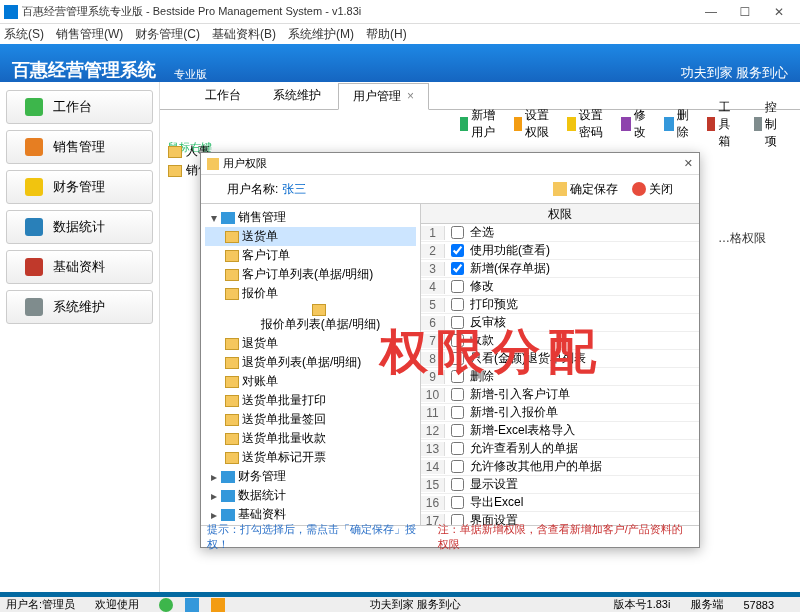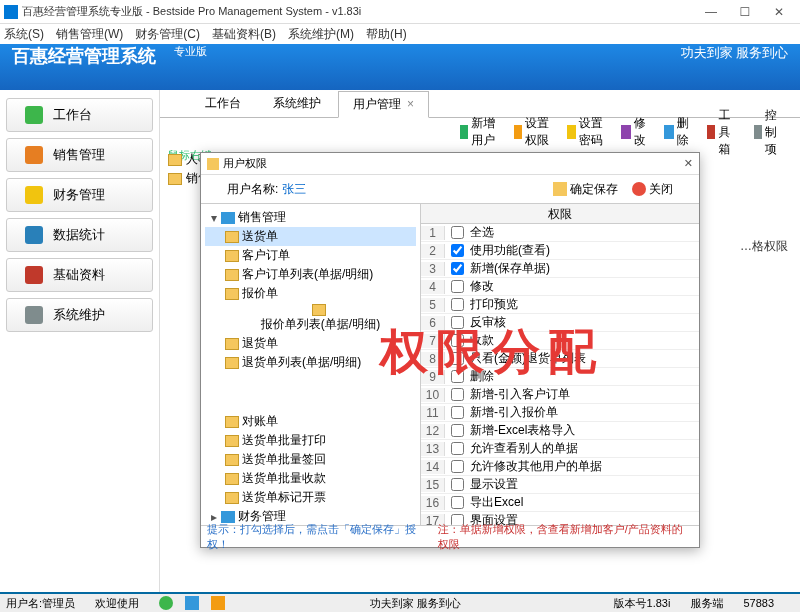--- a/index.html
+++ b/index.html
@@ -4,21 +4,21 @@
 <style>
 * { margin: 0; padding: 0; box-sizing: border-box; font-family: "Microsoft YaHei", SimSun, sans-serif; }
 body { width: 800px; height: 612px; background: #f0f0f0; overflow: hidden; position: relative; font-size: 12px; }
 .titlebar { height: 24px; background: #fff; display: flex; align-items: center; padding: 0 4px; border-bottom: 1px solid #ddd; }
 .titlebar .icon { width: 14px; height: 14px; background: #0078d7; margin-right: 4px; }
 .titlebar .title { flex: 1; font-size: 11px; color: #333; }
 .win-controls { display: flex; }
 .win-controls span { width: 34px; text-align: center; font-size: 12px; color: #555; cursor: pointer; }
 .menubar { height: 20px; background: #fff; display: flex; align-items: center; padding: 0 4px; font-size: 12px; color: #333; }
 .menubar span { margin-right: 12px; cursor: pointer; }
-.banner { height: 46px; background: linear-gradient(#1e88e5, #1565c0); display: flex; align-items: flex-start; padding: 0 12px; color: #fff; }
+.banner { height: 38px; background: linear-gradient(#1e88e5, #1565c0); display: flex; align-items: flex-end; padding: 0 12px; color: #fff; }
 .banner .name { font-size: 18px; font-weight: bold; }
 .banner .ed { font-size: 11px; margin-left: 18px; }
 .banner .slogan { margin-left: auto; font-size: 13px; font-family: KaiTi, serif; }
 .main { display: flex; height: 510px; }
 .sidebar { width: 160px; background: #fff; padding: 8px 6px; border-right: 1px solid #ddd; }
 .sidebtn { height: 34px; margin-bottom: 6px; border: 1px solid #ccc; border-radius: 3px; background: linear-gradient(#fff,#eee); display: flex; align-items: center; padding: 0 18px; font-size: 13px; cursor: pointer; }
 .sidebtn .ico { width: 18px; height: 18px; margin-right: 10px; border-radius: 3px; }
 .content { flex: 1; background: #fff; position: relative; }
 .tabs { height: 28px; display: flex; align-items: flex-end; padding-left: 30px; border-bottom: 1px solid #bbb; }
 .tab { padding: 4px 14px; border: 1px solid transparent; font-size: 12px; cursor: pointer; margin-right: 2px; }
@@ -51,25 +51,25 @@
 .perm-list { flex: 1; overflow: auto; }
 .perm-row { display: flex; align-items: center; height: 18px; font-size: 12px; border-bottom: 1px solid #eee; }
 .perm-row .num { width: 24px; text-align: center; background: #f4f4f4; border-right: 1px solid #ddd; color: #666; }
 .perm-row input { margin: 0 6px; }
 .dlg-foot { height: 22px; border-top: 1px solid #ccc; display: flex; align-items: center; padding: 0 6px; font-size: 11px; }
 .dlg-foot .h1 { color: #2a70c8; }
 .dlg-foot .h2 { color: #c83030; margin-left: 10px; }
 
 .watermark { position: absolute; left: 380px; top: 320px; font-size: 48px; color: #e53935; font-weight: bold; pointer-events: none; z-index: 50; letter-spacing: 8px; }
 
-.statusbar { height: 20px; background: #eee; border-top: 2px solid #0369a1; display: flex; align-items: center; font-size: 11px; padding: 0 6px; position: absolute; bottom: 0; left: 0; right: 0; }
+.statusbar { height: 20px; background: #eee; border-top: 5px solid #0369a1; display: flex; align-items: center; font-size: 11px; padding: 0 6px; position: absolute; bottom: 0; left: 0; right: 0; }
 .statusbar .cell { margin-right: 20px; }
 .statusbar .spacer { flex: 1; }
 .statusbar .sico { width: 14px; height: 14px; margin-right: 12px; }
-.right-label { position: absolute; right: 12px; top: 148px; font-size: 12px; color: #333; }
+.right-label { position: absolute; right: 34px; top: 148px; font-size: 12px; color: #333; }
 </style>
 </head>
 <body>
 
 <div class="titlebar">
   <div class="icon"></div>
   <div class="title">百惠经营管理系统专业版 - Bestside Pro Management System - v1.83i</div>
   <div class="win-controls">
     <span>—</span>
     <span>☐</span>
@@ -218,21 +218,21 @@
           <span>报价单列表(单据/明细)</span>
         </div>
         <div class="node" style="padding-left: 20px;">
           <span class="nico" style="background:#f5c75d;border:1px solid #c89b2a"></span>
           <span>退货单</span>
         </div>
         <div class="node" style="padding-left: 20px;">
           <span class="nico" style="background:#f5c75d;border:1px solid #c89b2a"></span>
           <span>退货单列表(单据/明细)</span>
         </div>
-        <div class="node" style="padding-left: 20px; margin-top: 40px;">
+        <div class="node" style="padding-left: 20px;">
           <span class="nico" style="background:#f5c75d;border:1px solid #c89b2a"></span>
           <span>对账单</span>
         </div>
         <div class="node" style="padding-left: 20px;">
           <span class="nico" style="background:#f5c75d;border:1px solid #c89b2a"></span>
           <span>送货单批量打印</span>
         </div>
         <div class="node" style="padding-left: 20px;">
           <span class="nico" style="background:#f5c75d;border:1px solid #c89b2a"></span>
           <span>送货单批量签回</span>

